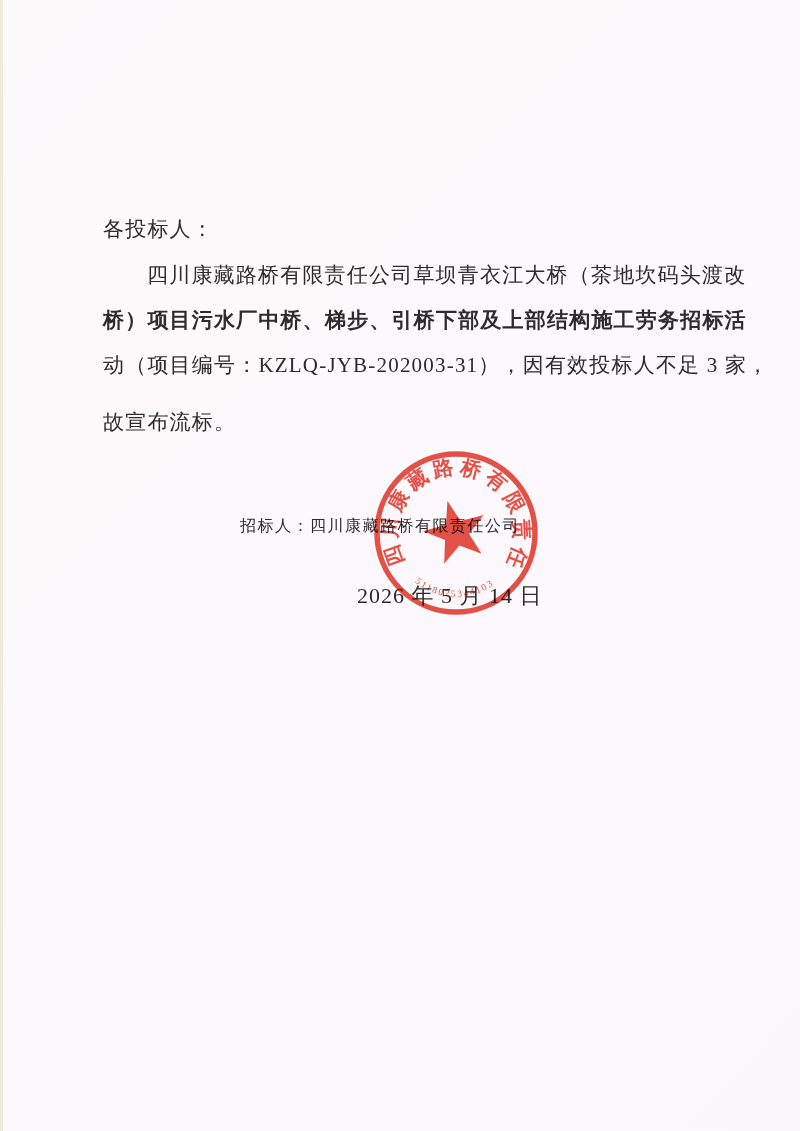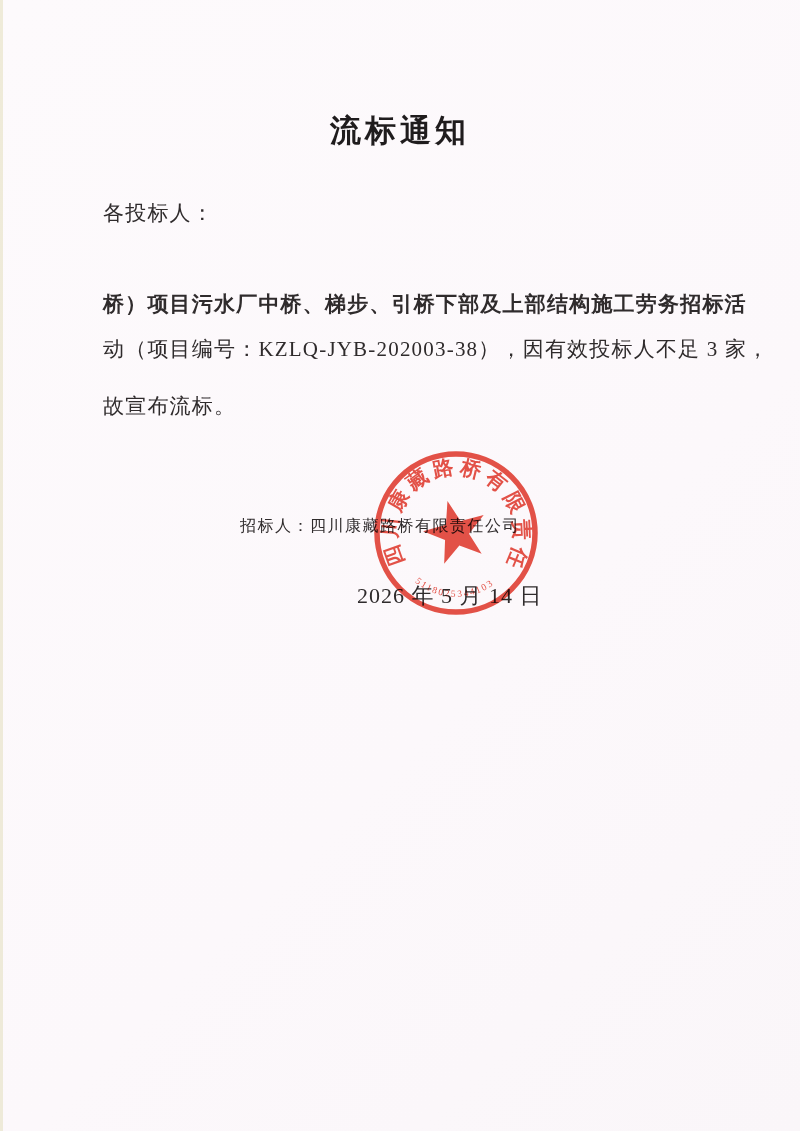--- a/index.html
+++ b/index.html
@@ -15,21 +15,21 @@
     position:absolute;left:0;top:0;width:3px;height:100%;
     background:#e8e4cb;opacity:.7;
   }
   .doc-title{
     position:absolute;top:110px;left:0;width:100%;
     text-align:center;font-size:31px;font-weight:bold;
     letter-spacing:4px;color:#1f1c1d;
   }
   .body-line{
     position:absolute;left:103px;
-    font-size:21px;letter-spacing:1.2px;white-space:nowrap;color:#2f2b2c;
+    font-size:21px;letter-spacing:1.2px;white-space:nowrap;color:#2f2b2c;margin-top:16px;
   }
   .salutation{top:199px;}
   .line-1{top:245px;left:147px;}
   .line-2{top:290px;font-weight:bold;}
   .line-3{top:335px;}
   .line-4{top:392px;}
   .signature-line{
     position:absolute;left:240px;top:516px;
     font-size:16px;letter-spacing:1.5px;white-space:nowrap;color:#2f2b2c;
   }
@@ -42,25 +42,25 @@
     mix-blend-mode:multiply;opacity:.88;
   }
   .seal text{font-family:"Liberation Serif","DejaVu Serif",serif;}
 </style>
 </head>
 <body>
 
 <div class="page">
   <div class="scan-edge-left"></div>
 
-  <div class="doc-title">流标通知</div>
 
   <div class="body-line salutation">各投标人：</div>
+  <div class="body-line line-1">四川康藏路桥有限责任公司草坝青衣江大桥（茶地坎码头渡改</div>
   <div class="body-line line-2">桥）项目污水厂中桥、梯步、引桥下部及上部结构施工劳务招标活</div>
-  <div class="body-line line-3">动（项目编号：KZLQ-JYB-202003-38），因有效投标人不足 3 家，</div>
+  <div class="body-line line-3">动（项目编号：KZLQ-JYB-202003-31），因有效投标人不足 3 家，</div>
   <div class="body-line line-4">故宣布流标。</div>
 
   <div class="signature-line">招标人：四川康藏路桥有限责任公司</div>
 
   <div class="date-line">2026 年 5 月 14 日</div>
 
   <svg class="seal" viewBox="0 0 176 176" aria-hidden="true">
     <defs>
       <path id="seal-arc-top" d="M 36.9 117.5 A 59 59 0 1 1 139.1 117.5" fill="none"></path>
       <path id="seal-arc-bottom" d="M 46.9 137 A 64 64 0 0 0 129.1 137" fill="none"></path>

